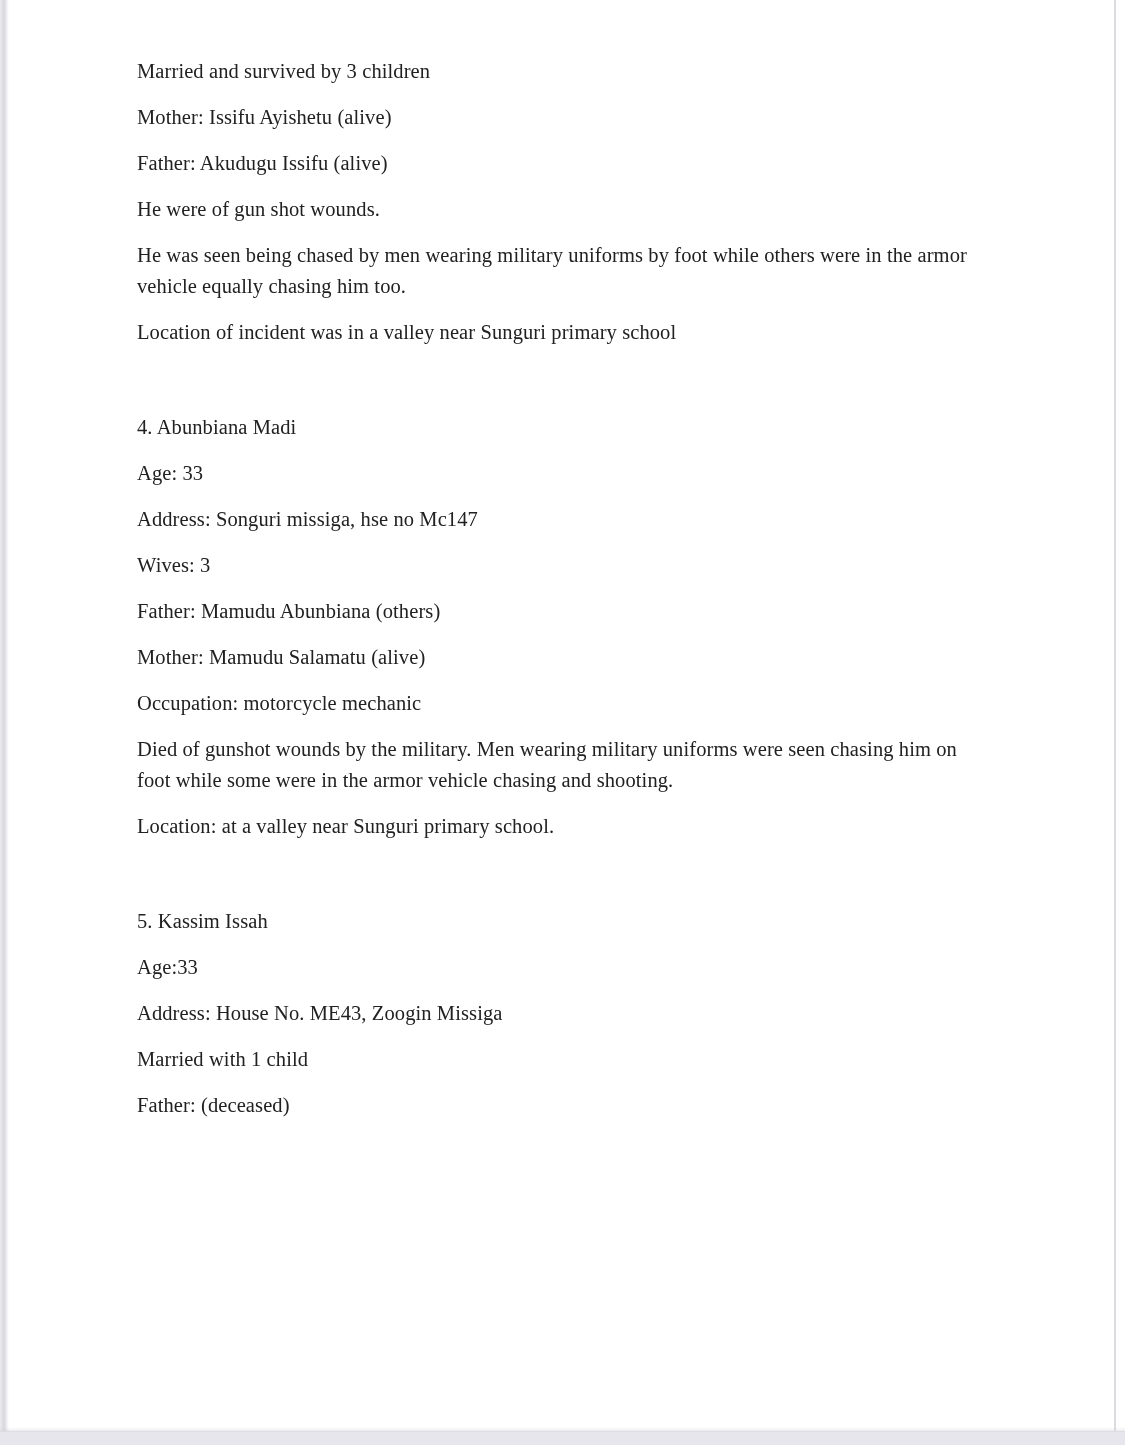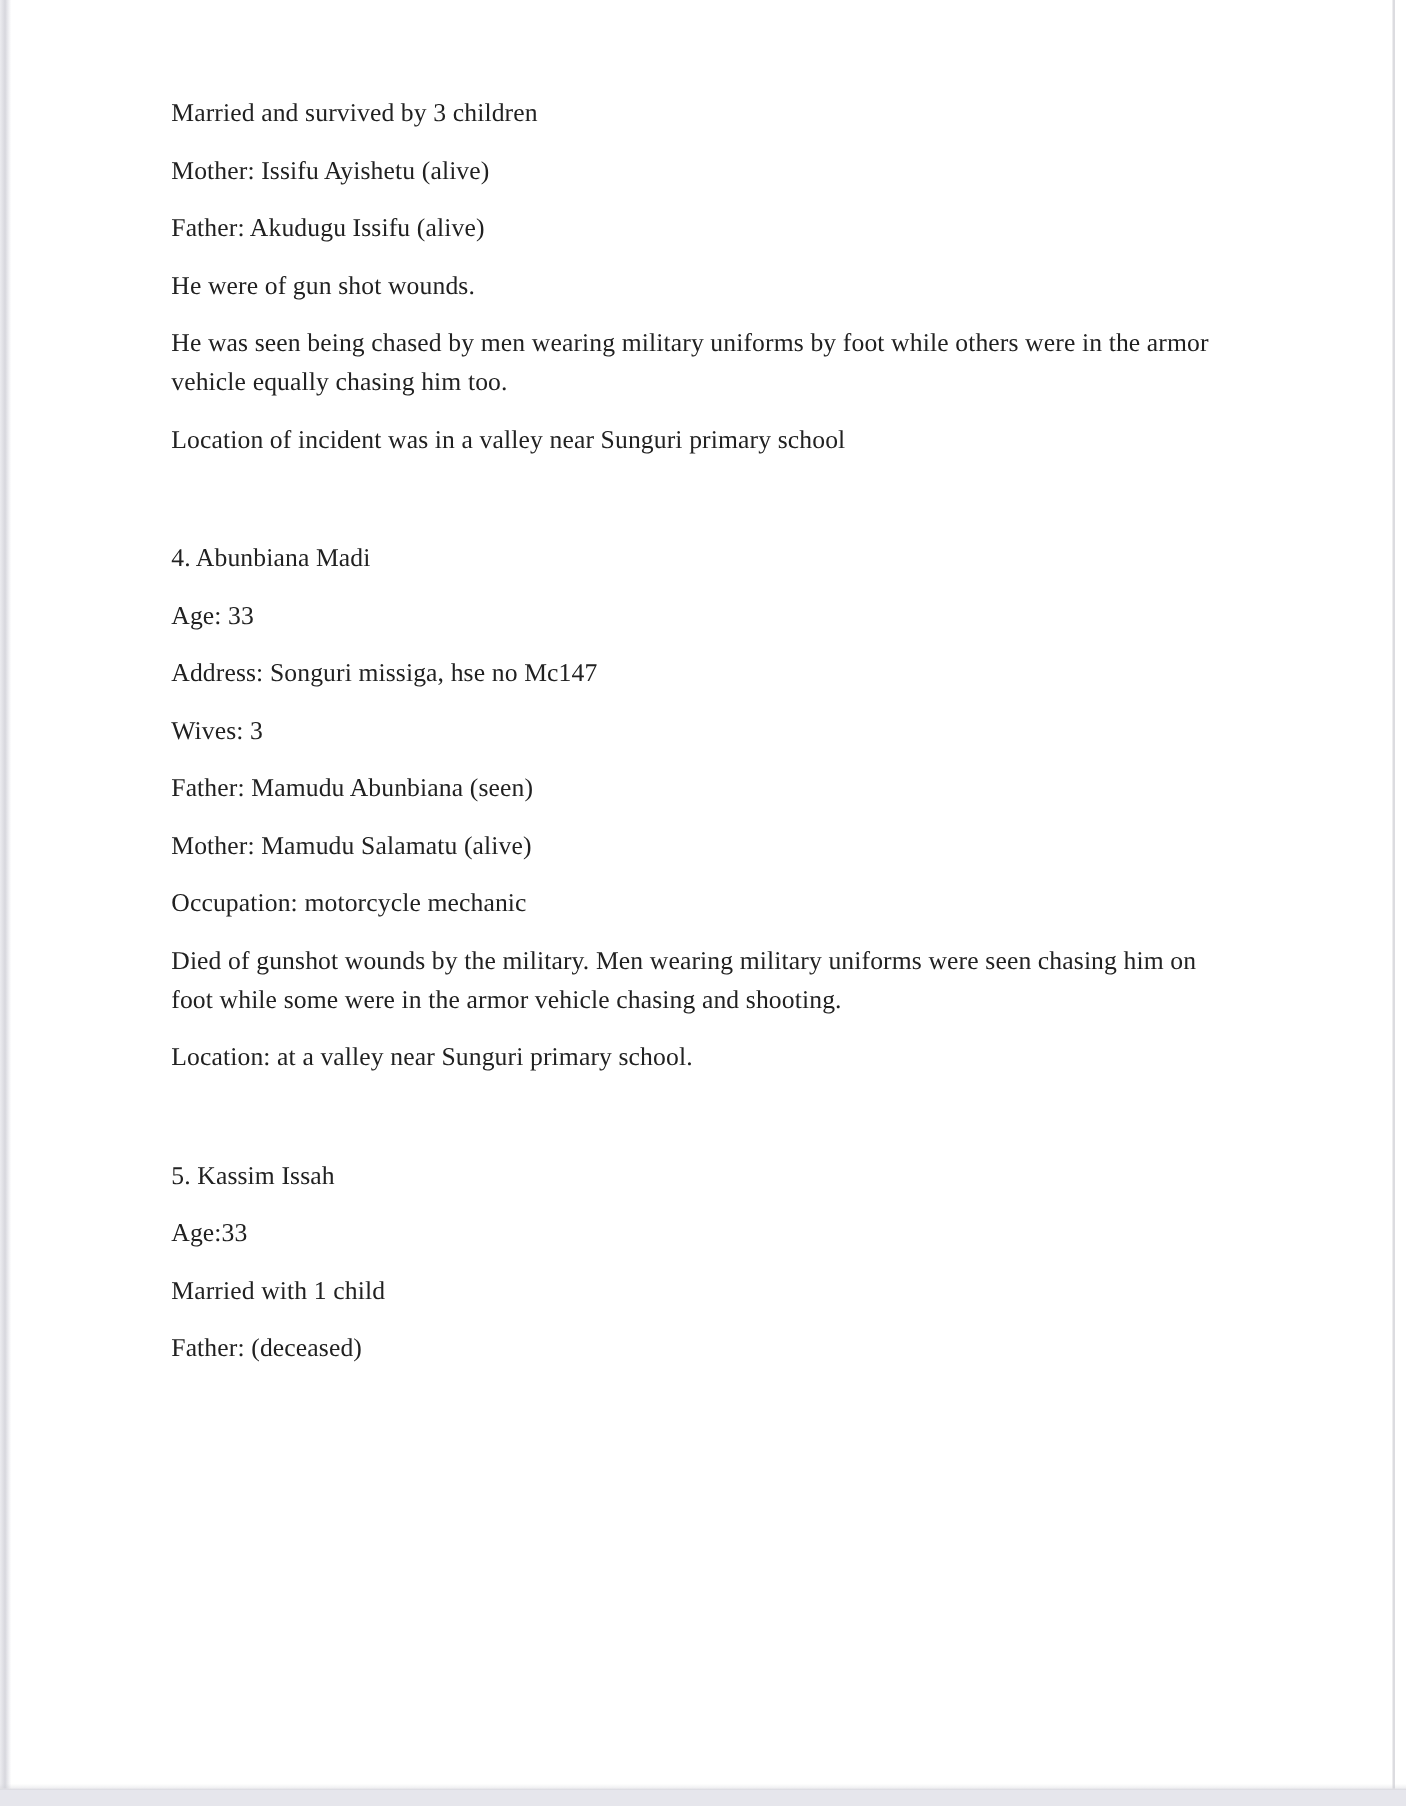--- a/index.html
+++ b/index.html
@@ -43,21 +43,21 @@
     position: absolute;
     left: 0; bottom: 13px;
     width: 1125px; height: 5px;
     background: linear-gradient(to bottom, rgba(255,255,255,0), rgba(205,205,212,0.45));
   }
   .content {
     position: absolute;
     top: 0; left: 0;
     box-sizing: border-box;
     width: 1125px;
-    padding: 76px 137px 0 137px;
+    padding: 56px 137px 0 137px;
     color: #212121;
   }
   .content p {
     margin: 0 0 15px 0;
     font-size: 20.5px;
     line-height: 31px;
     max-width: 855px;
     letter-spacing: 0.1px;
   }
   .content p.heading {
@@ -76,28 +76,29 @@
       <p>Mother: Issifu Ayishetu (alive)</p>
       <p>Father: Akudugu Issifu (alive)</p>
       <p>He were of gun shot wounds.</p>
       <p>He was seen being chased by men wearing military uniforms by foot while others were in the armor vehicle equally chasing him too.</p>
       <p>Location of incident was in a valley near Sunguri primary school</p>
       <div class="spacer"></div>
       <p class="heading">4. Abunbiana Madi</p>
       <p>Age: 33</p>
       <p>Address: Songuri missiga, hse no Mc147</p>
       <p>Wives: 3</p>
-      <p>Father: Mamudu Abunbiana (seen)</p>
+      <p>Father: Mamudu Abunbiana (others)</p>
       <p>Mother: Mamudu Salamatu (alive)</p>
       <p>Occupation: motorcycle mechanic</p>
       <p>Died of gunshot wounds by the military. Men wearing military uniforms were seen chasing him on foot while some were in the armor vehicle chasing and shooting.</p>
       <p>Location: at a valley near Sunguri primary school.</p>
       <div class="spacer"></div>
       <p class="heading">5. Kassim Issah</p>
       <p>Age:33</p>
+      <p>Address: House No. ME43, Zoogin Missiga</p>
       <p>Married with 1 child</p>
       <p>Father: (deceased)</p>
     </div>
   <div class="edge-left"></div>
   <div class="edge-right"></div>
   <div class="page-shadow"></div>
   <div class="bottom-bar"></div>
 </div>
 
 </body></html>

